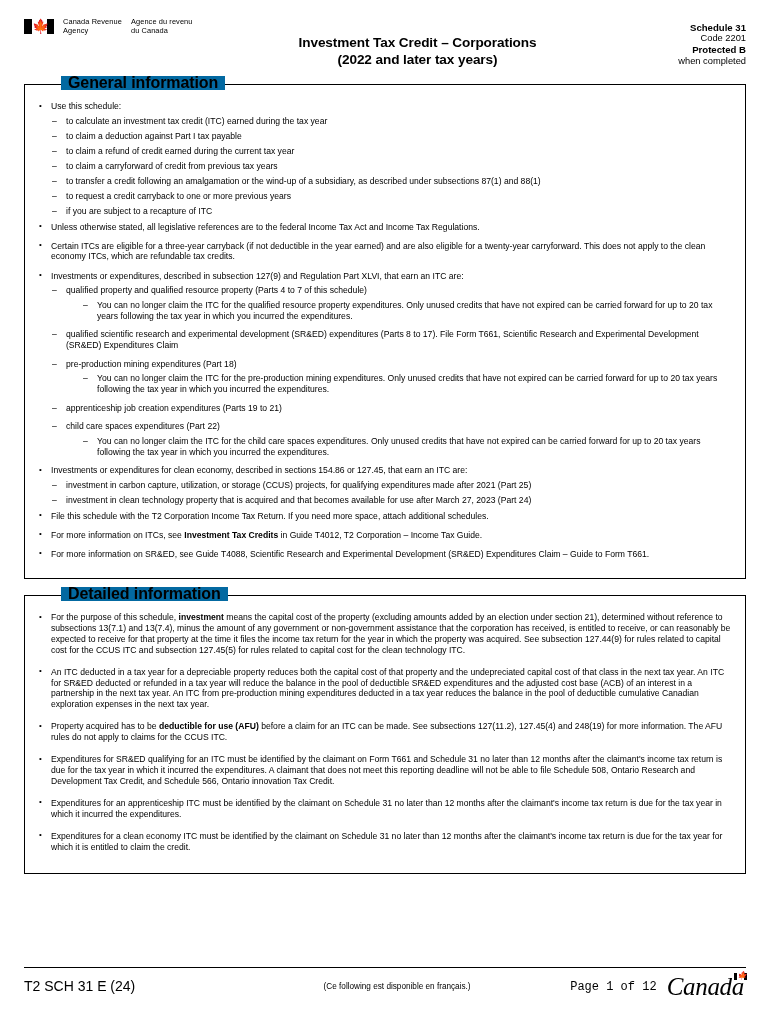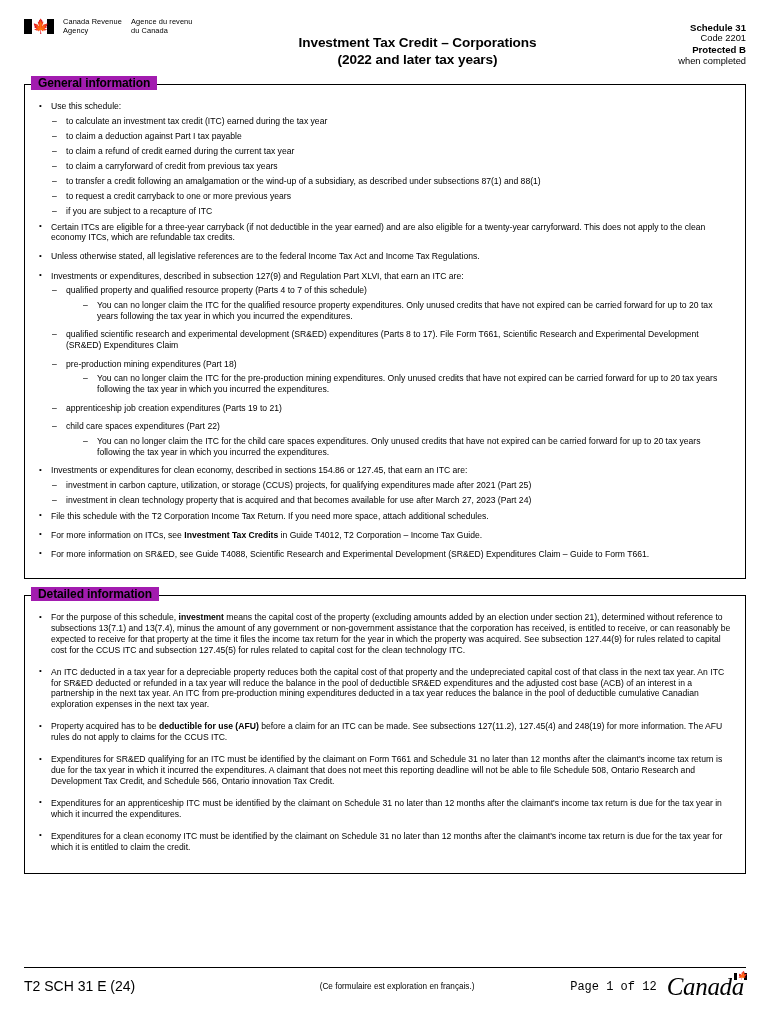--- a/index.html
+++ b/index.html
@@ -107,24 +107,24 @@
   .section {
     position: relative;
     border: 1px solid #000;
     box-sizing: border-box;
     margin-top: 16px;
     padding: 16px 12px 10px 12px;
   }
   .section-legend {
     position: absolute;
     top: -9px;
-    left: 6px;
-    background: #a21caf;
+    left: 36px;
+    background: #0369a1;
     padding: 0 7px;
-    font-size: 12px;
+    font-size: 16px;
     font-weight: bold;
     line-height: 14px;
     letter-spacing: -0.1px;
   }
 
   
   ul.lvl1 {
     list-style: none;
     margin: 0;
     padding: 0;
@@ -298,23 +298,23 @@
           <li>to calculate an investment tax credit (ITC) earned during the tax year</li>
           <li>to claim a deduction against Part I tax payable</li>
           <li>to claim a refund of credit earned during the current tax year</li>
           <li>to claim a carryforward of credit from previous tax years</li>
           <li>to transfer a credit following an amalgamation or the wind-up of a subsidiary, as described under subsections 87(1) and 88(1)</li>
           <li>to request a credit carryback to one or more previous years</li>
           <li>if you are subject to a recapture of ITC</li>
         </ul>
       </li>
 
+      <li>Unless otherwise stated, all legislative references are to the federal Income Tax Act and Income Tax Regulations.</li>
+
       <li>Certain ITCs are eligible for a three-year carryback (if not deductible in the year earned) and are also eligible for a twenty-year carryforward. This does not apply to the clean economy ITCs, which are refundable tax credits.</li>
-
-      <li>Unless otherwise stated, all legislative references are to the federal Income Tax Act and Income Tax Regulations.</li>
 
       <li class="tight">
         <span>Investments or expenditures, described in subsection 127(9) and Regulation Part XLVI, that earn an ITC are:</span>
         <ul class="dash wide">
           <li>
             <span>qualified property and qualified resource property (Parts 4 to 7 of this schedule)</span>
             <ul class="dash2">
               <li>You can no longer claim the ITC for the qualified resource property expenditures. Only unused credits that have not expired can be carried forward for up to 20 tax years following the tax year in which you incurred the expenditures.</li>
             </ul>
           </li>
@@ -374,21 +374,21 @@
       <li>Expenditures for an apprenticeship ITC must be identified by the claimant on Schedule 31 no later than 12 months after the claimant's income tax return is due for the tax year in which it incurred the expenditures.</li>
 
       <li>Expenditures for a clean economy ITC must be identified by the claimant on Schedule 31 no later than 12 months after the claimant's income tax return is due for the tax year for which it is entitled to claim the credit.</li>
 
     </ul>
   </div>
 
   <div class="footer-rule"></div>
   <div class="footer">
     <div class="footer-left">T2 SCH 31 E (24)</div>
-    <div class="footer-center">(Ce formulaire est exploration en français.)</div>
+    <div class="footer-center">(Ce following est disponible en français.)</div>
     <div class="footer-right">
       <div class="page-num">Page 1 of 12</div>
       <div class="canada-wordmark">
         <span>Canada</span>
         <span class="wm-flag">
           <span class="b1 l"></span>
           <span class="b1 r"></span>
           <span class="lf">🍁</span>
         </span>
       </div>

